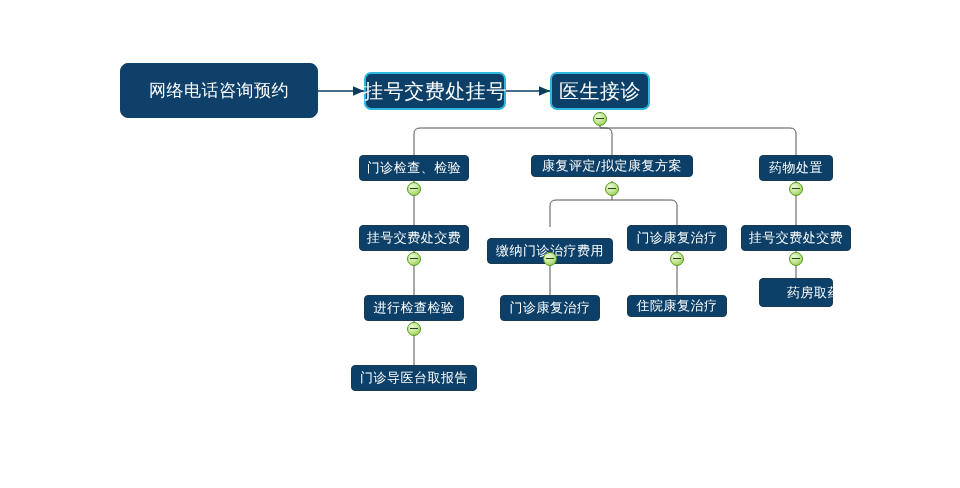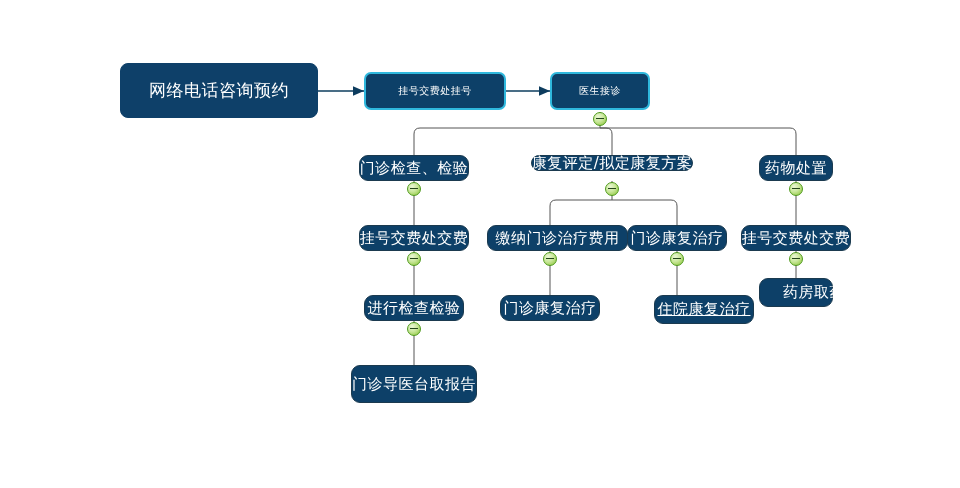--- a/index.html
+++ b/index.html
@@ -43,27 +43,27 @@
     z-index: 3;
   }
   .node.root {
     background: #0e4069;
     border: 1px solid #0e4069;
     border-radius: 8px;
     font-size: 17px;
   }
   .node.hl {
     border: 2px solid #2fb8dd;
-    font-size: 10px;
+    font-size: 20px;
     border-radius: 7px;
   }
   .node.plain {
     border: 1px solid #1b3a4f;
-    font-size: 15px;
-    border-radius: 9px;
+    font-size: 13px;
+    border-radius: 4px;
   }
   .toggle {
     position: absolute;
     width: 14px;
     height: 14px;
     border-radius: 50%;
     background: radial-gradient(circle at 35% 30%, #e9f7d4 0%, #c9e79a 45%, #86c232 100%);
     border: 1px solid #4f9a1c;
     box-sizing: border-box;
     z-index: 4;
@@ -129,61 +129,61 @@
   </div>
 
   <div class="node hl" style="left:522px; top:72px; width:100px; height:38px;justify-content:center;">
     <span>医生接诊</span>
   </div>
 
   <div class="node plain" style="left:331px; top:155px; width:110px; height:26px;">
     <span>门诊检查、检验</span>
   </div>
 
-  <div class="node plain" style="left:503px; top:155px; width:162px; height:16px;">
+  <div class="node plain" style="left:503px; top:155px; width:162px; height:22px;">
     <span>康复评定/拟定康复方案</span>
   </div>
 
   <div class="node plain" style="left:731px; top:155px; width:74px; height:26px;text-align:right;">
     <span>药物处置</span>
   </div>
 
   <div class="node plain" style="left:331px; top:225px; width:110px; height:26px;">
     <span>挂号交费处交费</span>
   </div>
 
-  <div class="node plain" style="left:459px; top:225px; width:141px; height:26px;">
+  <div class="node plain" style="left:459px; top:238px; width:126px; height:26px;">
     <span>缴纳门诊治疗费用</span>
   </div>
 
   <div class="node plain" style="left:599px; top:225px; width:100px; height:26px;">
     <span>门诊康复治疗</span>
   </div>
 
   <div class="node plain" style="left:713px; top:225px; width:110px; height:26px;">
     <span>挂号交费处交费</span>
   </div>
 
   <div class="node plain" style="left:336px; top:295px; width:100px; height:26px;">
     <span>进行检查检验</span>
   </div>
 
   <div class="node plain" style="left:472px; top:295px; width:100px; height:26px;">
     <span>门诊康复治疗</span>
   </div>
 
-  <div class="node plain" style="left:626px; top:295px; width:100px; height:29px;text-decoration:underline;">
+  <div class="node plain" style="left:599px; top:295px; width:100px; height:22px;">
     <span>住院康复治疗</span>
   </div>
 
   <div class="node plain" style="left:731px; top:278px; width:74px; height:29px;padding-left:36px;">
     <span>药房取药</span>
   </div>
 
-  <div class="node plain" style="left:323px; top:365px; width:126px; height:38px;">
+  <div class="node plain" style="left:323px; top:365px; width:126px; height:26px;">
     <span>门诊导医台取报告</span>
   </div>
 
   <div class="toggle" style="left:565px; top:112px;"></div>
   <div class="toggle" style="left:379px; top:182px;"></div>
   <div class="toggle" style="left:577px; top:182px;"></div>
   <div class="toggle" style="left:761px; top:182px;"></div>
   <div class="toggle" style="left:379px; top:252px;"></div>
   <div class="toggle" style="left:515px; top:252px;"></div>
   <div class="toggle" style="left:642px; top:252px;"></div>

